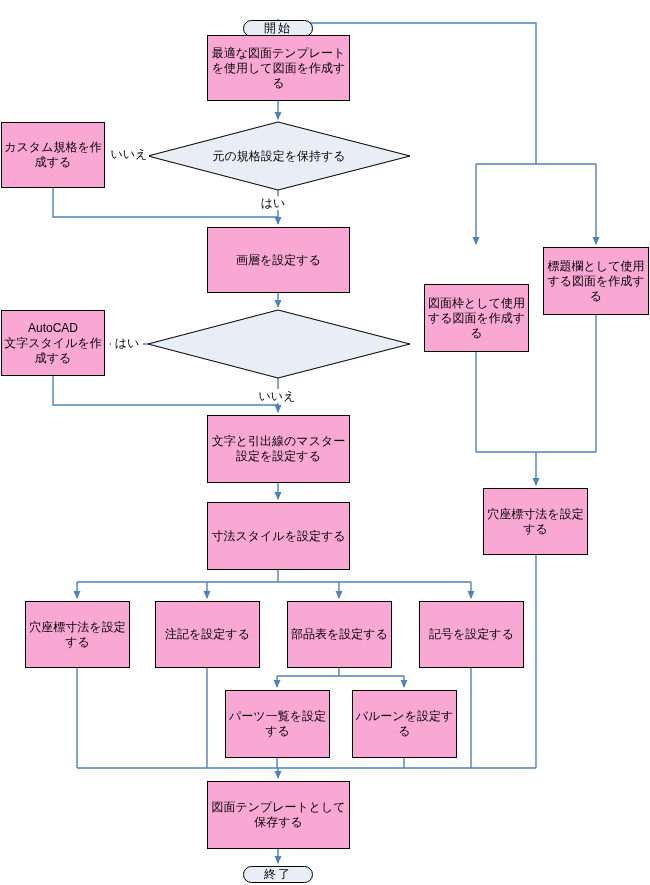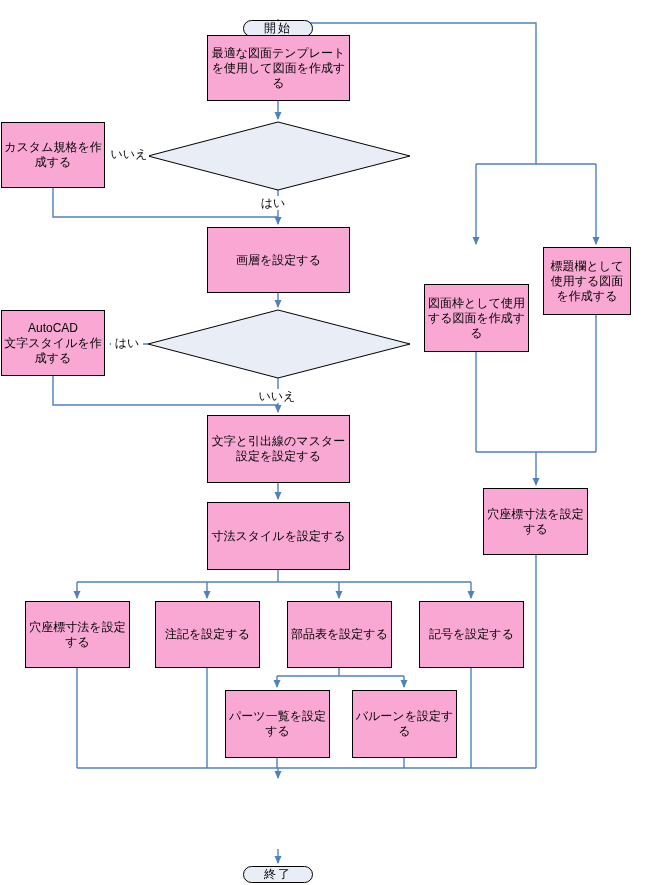--- a/index.html
+++ b/index.html
@@ -99,20 +99,21 @@
 
     <polygon points="278,122 410,156 278,190 148,156" fill="#E9EDF6" stroke="#000000" stroke-width="1"></polygon>
     <polygon points="278,310 410,344 278,378 148,344" fill="#E9EDF6" stroke="#000000" stroke-width="1"></polygon>
   </svg>
 
   <div class="terminal" style="left:243px;top:2px;width:70px;height:17px;margin-top:18px;">開始</div>
   <div class="terminal" style="left:243px;top:866px;width:70px;height:17px;">終了</div>
 
   <div class="node" style="left:207px;top:35px;width:143px;height:66px;">最適な図面テンプレートを使用して図面を作成する</div>
 
+  <div class="decision-label" style="left:168px;top:146px;width:222px;height:20px;">元の規格設定を保持する</div>
 
   <div class="node" style="left:1px;top:122px;width:104px;height:66px;">カスタム規格を作成する</div>
 
   <div class="node" style="left:207px;top:227px;width:143px;height:66px;">画層を設定する</div>
 
 
   <div class="node" style="left:1px;top:310px;width:104px;height:66px;">AutoCAD
 文字スタイルを作成する</div>
 
   <div class="node" style="left:207px;top:415px;width:143px;height:68px;">文字と引出線のマスター設定を設定する</div>
@@ -121,22 +122,23 @@
 
   <div class="node" style="left:25px;top:601px;width:105px;height:67px;">穴座標寸法を設定する</div>
   <div class="node" style="left:155px;top:601px;width:105px;height:67px;">注記を設定する</div>
   <div class="node" style="left:287px;top:601px;width:105px;height:67px;">部品表を設定する</div>
   <div class="node" style="left:419px;top:601px;width:105px;height:67px;">記号を設定する</div>
 
   <div class="node" style="left:225px;top:690px;width:105px;height:68px;">パーツ一覧を設定する</div>
   <div class="node" style="left:352px;top:690px;width:105px;height:68px;">バルーンを設定する</div>
 
   <div class="node" style="left:424px;top:247px;width:105px;height:68px;margin-top:37px;">図面枠として使用する図面を作成する</div>
-  <div class="node" style="left:543px;top:247px;width:88px;height:68px;">標題欄として使用する図面を作成する</div>
+  <div class="node" style="left:543px;top:247px;width:106px;height:68px;">標題欄として使用する図面を作成する</div>
   <div class="node" style="left:483px;top:488px;width:105px;height:67px;">穴座標寸法を設定する</div>
 
+  <div class="node" style="left:207px;top:781px;width:143px;height:68px;">図面テンプレートとして保存する</div>
 
   <div class="edge-label" style="left:109px;top:147px;width:38px;">いいえ</div>
   <div class="edge-label" style="left:257px;top:196px;width:30px;">はい</div>
   <div class="edge-label" style="left:111px;top:336px;width:30px;">はい</div>
   <div class="edge-label" style="left:257px;top:389px;width:38px;">いいえ</div>
 
 </div>
 
 </body></html>

